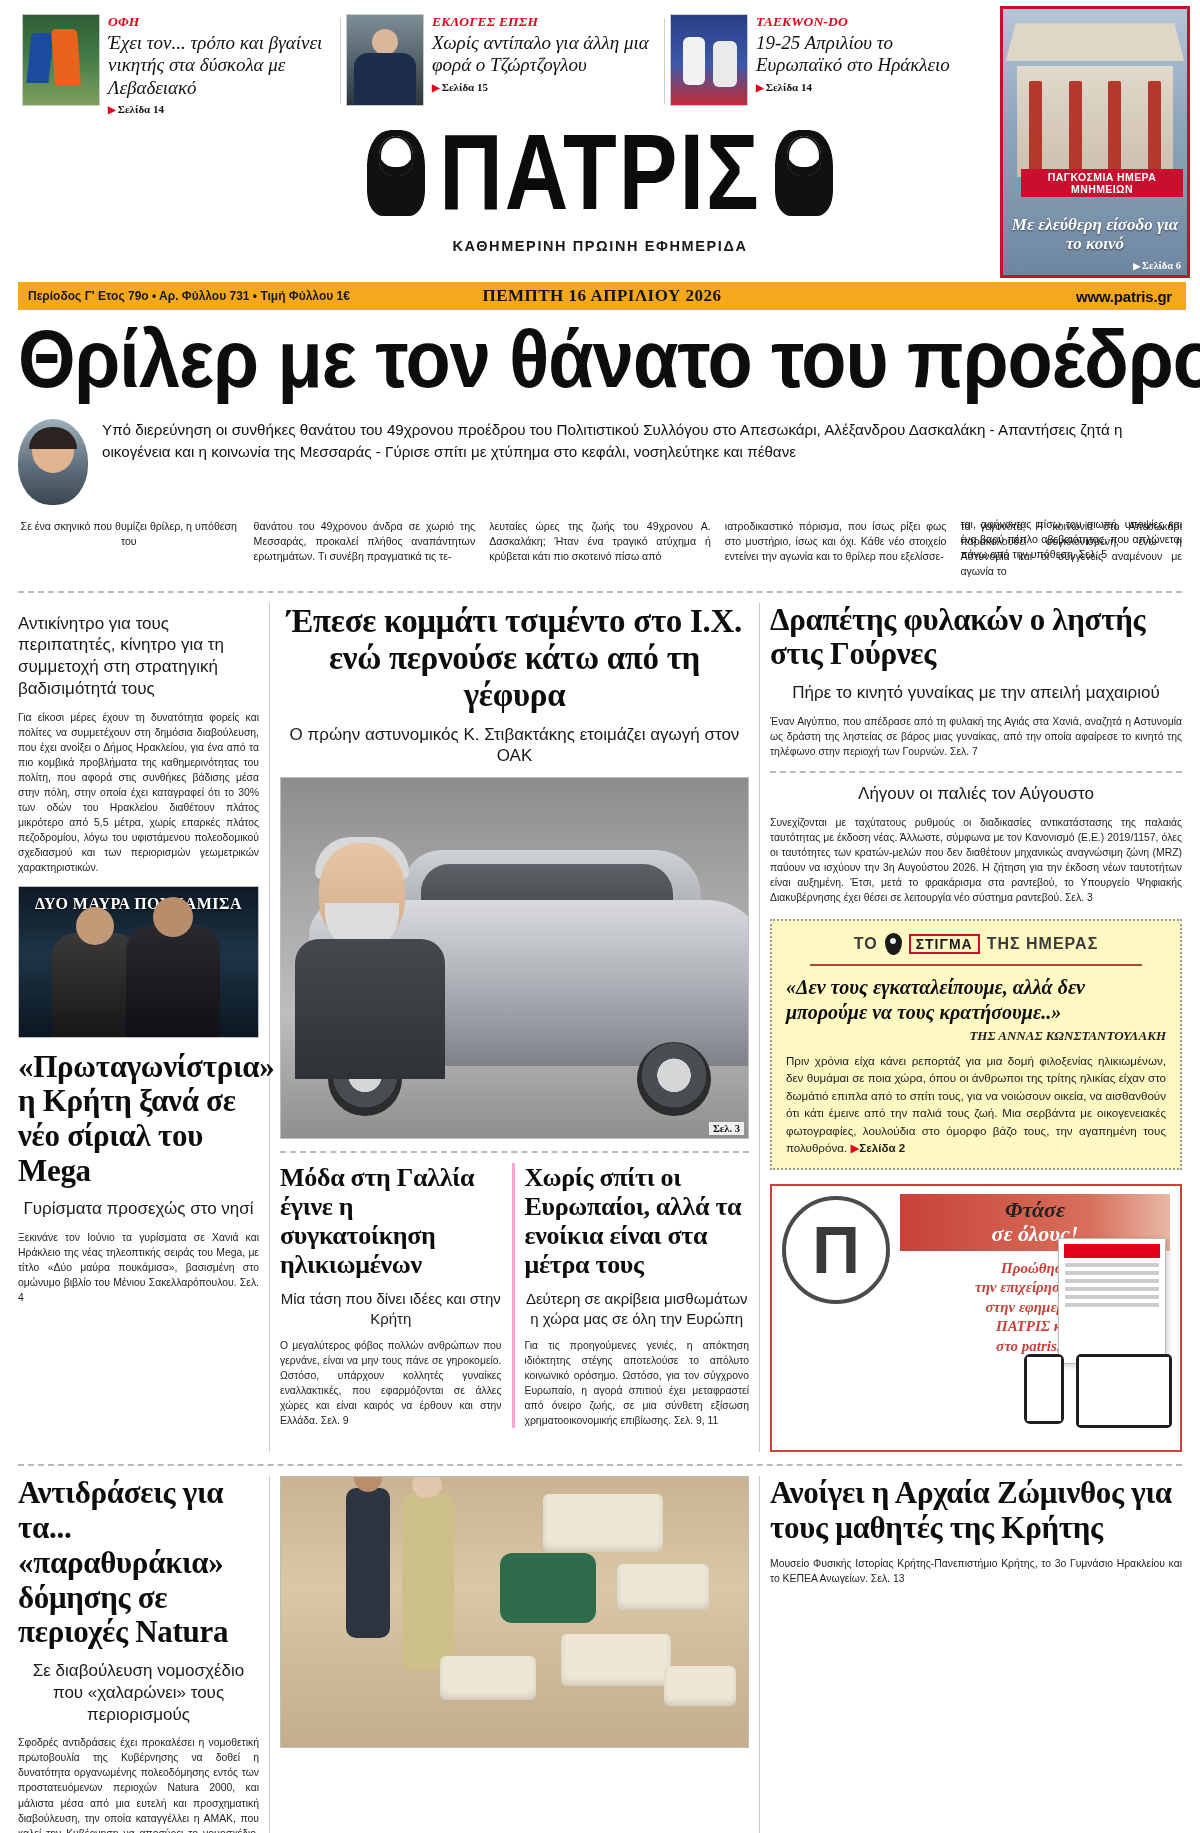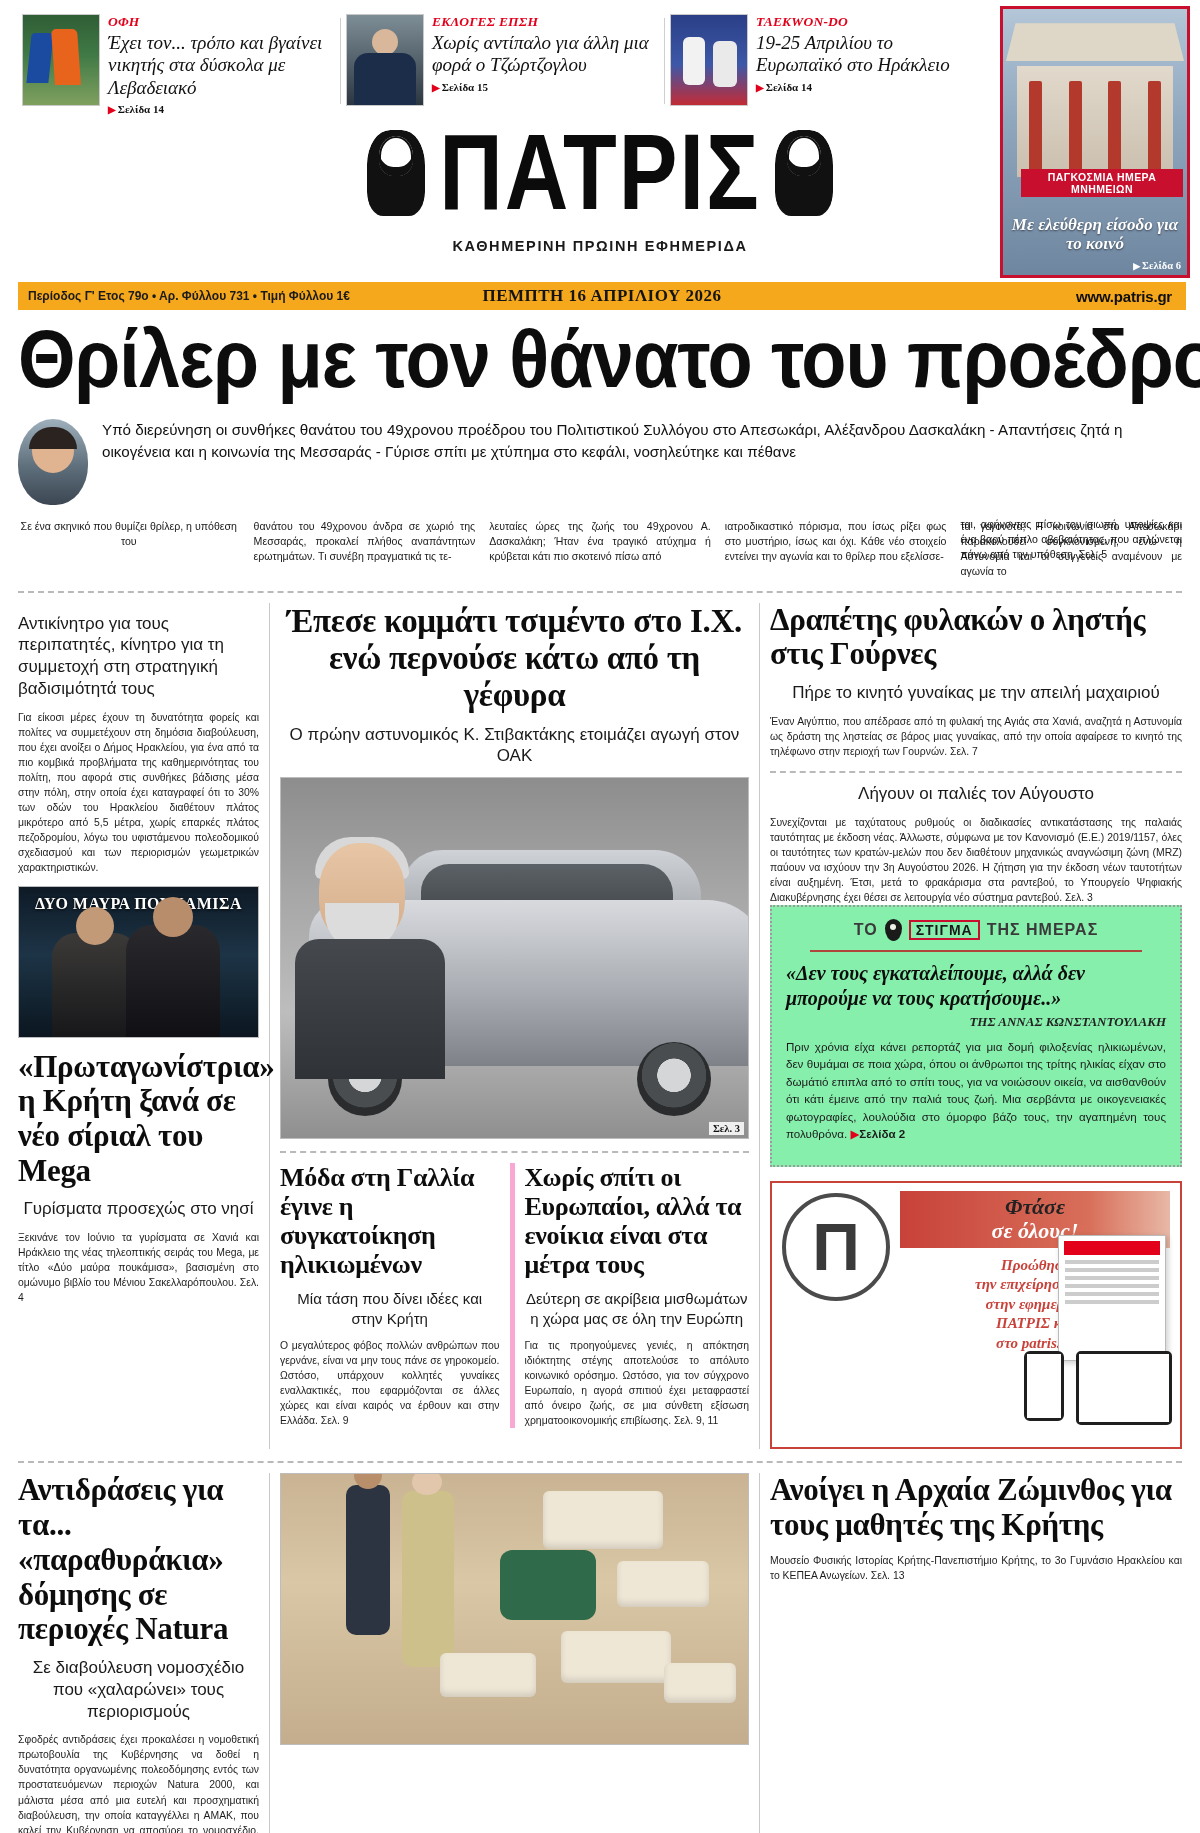--- a/index.html
+++ b/index.html
@@ -332,22 +332,23 @@
   .photo-dig .rock{ position:absolute; background:#efe7d6; border-radius:6px; box-shadow: inset 0 -4px 6px rgba(0,0,0,.12); }
   .photo-dig .p1{ position:absolute; left:14%; top:4%; width:44px; height:150px; background:#2b3440; border-radius:10px; }
   .photo-dig .p1::before{content:"";position:absolute;left:8px;top:-24px;width:28px;height:28px;border-radius:50%;background:#b98f6b;}
   .photo-dig .p2{ position:absolute; left:26%; top:6%; width:52px; height:176px; background:#cdc08a; border-radius:10px; }
   .photo-dig .p2::before{content:"";position:absolute;left:10px;top:-22px;width:30px;height:26px;border-radius:50%;background:#e3c7ad;}
   .photo-dig .p3{ position:absolute; left:47%; top:28%; width:96px; height:70px; background:#2f6b4a; border-radius:12px; }
 
   
   .stigma {
     border: 2px dotted #9b9b9b;
-    background: #86efac;
-    padding: 12px 14px 23px 14px;
+    background: #fef9c3;
+    padding: 12px 14px 12px 14px;
+    margin-top: 14px;
   }
   .stigma-hdr { display:flex; align-items:center; justify-content:center; gap:7px; }
   .stigma-hdr .t1, .stigma-hdr .t2 {
     font-weight: bold; font-size: 16px; letter-spacing: 1px; color:#3a3a3a;
   }
   .stigma-hdr .pin {
     width: 17px; height: 22px; background:#1a1a1a;
     border-radius: 50% 50% 50% 50% / 42% 42% 58% 58%;
     position: relative;
   }
@@ -445,21 +446,21 @@
   .ad-devices .phone{
     position:absolute; left:0; bottom:4px; width:40px; height:70px;
     background:#1f1f1f; border-radius:6px; border:3px solid #1f1f1f;
   }
   .ad-devices .phone i{ display:block; width:100%; height:100%; background:#fff; }
 
   .minirule { border-top: 2px dashed #b9b9b9; margin: 12px 0 0 0; }
 
   .two-sub { display:grid; grid-template-columns: 1fr 1fr; gap:0; }
   .two-sub > div { padding: 0 10px; }
-  .two-sub > div:first-child { padding-left: 0; border-right:5px solid #f9a8d4; }
+  .two-sub > div:first-child { padding-left: 0; border-right:3px solid #f9a8d4; }
   .two-sub > div:last-child { padding-right: 0; }
 
   .bottom-grid { display:grid; grid-template-columns: 252px 490px 1fr; padding: 0 18px; margin-top: 10px; }
   .bottom-grid .col.c1 { border-right:1px solid #c9c9c9; padding-left:0; }
   .bottom-grid .col.c2 { border-right:1px solid #c9c9c9; }
   .bottom-grid .col.c3 { padding-right:0; }
 </style>
 </head>
 <body>
 

